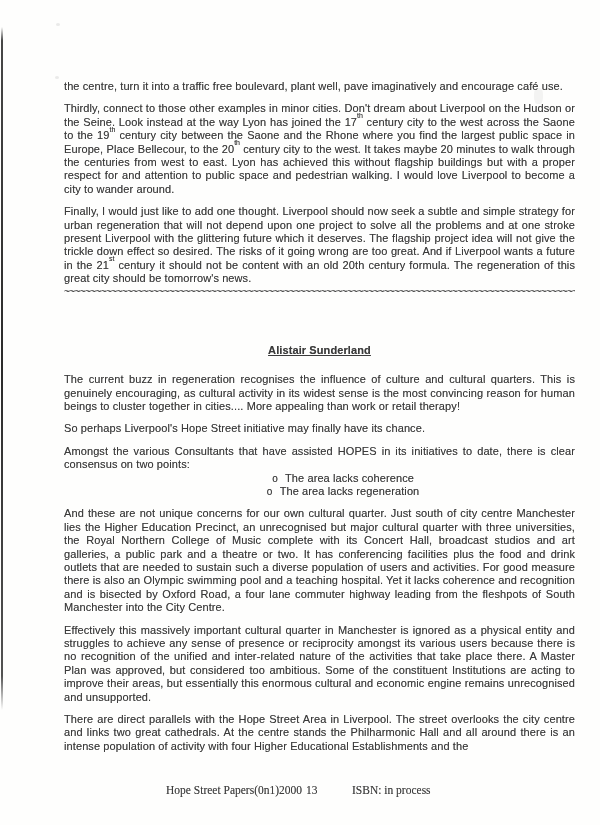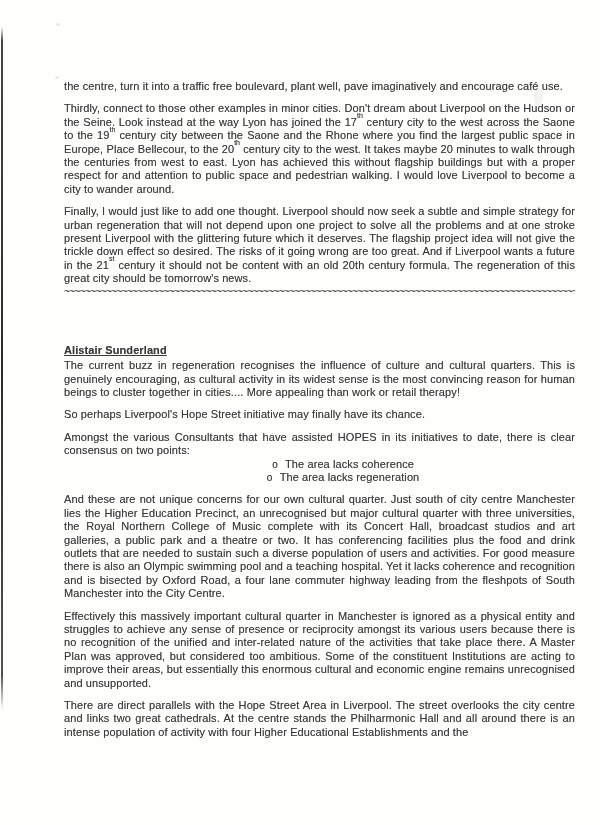--- a/index.html
+++ b/index.html
@@ -29,21 +29,21 @@
     white-space:nowrap; overflow:hidden;
     width:511px; height:13px;
     font-size:10px; line-height:10px;
     letter-spacing:-0.6px;
     color:#4a4a4a;
     margin:1px 0 0 0;
   }
   .headings { margin-top:44px; }
   .heading {
     font-weight:bold; font-size:11px; line-height:13.4px;
-    margin:0; text-align:left;
+    margin:16px; text-align:center;
   }
   .heading .u { text-decoration:underline; }
   .headings + p { margin-top:2px; }
   ul.bullets {
     list-style:none; margin:0 0 9px 0; padding:0 0 0 40px;
     text-align:left;
   }
   ul.bullets li { margin:0;text-align:center; }
   .bullet-marker { display:inline-block; width:20px; font-size:10px; }
   .footer {
@@ -99,14 +99,19 @@
       <li><span class="bullet-marker">o</span><span>The area lacks coherence</span></li>
       <li><span class="bullet-marker">o</span><span>The area lacks regeneration</span></li>
     </ul>
 
     <p><span>And these are not unique concerns for our own cultural quarter. Just south of city centre Manchester lies the Higher Education Precinct, an unrecognised but major cultural quarter with three universities, the Royal Northern College of Music complete with its Concert Hall, broadcast studios and art galleries, a public park and a theatre or two.  It has conferencing facilities plus the food and drink outlets that are needed to sustain such a diverse population of users and activities. For good measure there is also an Olympic swimming pool and a teaching hospital. Yet it lacks coherence and recognition and is bisected by Oxford Road, a four lane commuter highway leading from the fleshpots of South Manchester into the City Centre.</span></p>
     <p><span>Effectively this massively important cultural quarter in Manchester is ignored as a physical entity and struggles to achieve any sense of presence or reciprocity amongst its various users because there is no recognition of the unified and inter-related nature of the activities that take place there. A Master Plan was approved, but considered too ambitious. Some of the constituent Institutions are acting to improve their areas, but essentially this enormous cultural and economic engine remains unrecognised and unsupported.</span></p>
     <p><span>There are direct parallels with the Hope Street Area in Liverpool. The street overlooks the city centre and links two great cathedrals. At the centre stands the Philharmonic Hall and all around there is an intense population of activity with four Higher Educational Establishments and the</span></p>
 
   </div>
 
+  <div class="footer">
+    <span class="f-left">Hope Street Papers(0n1)2000</span>
+    <span class="f-page">13</span>
+    <span class="f-isbn">ISBN: in process</span>
+  </div>
 
 </div>
 
 </body></html>

